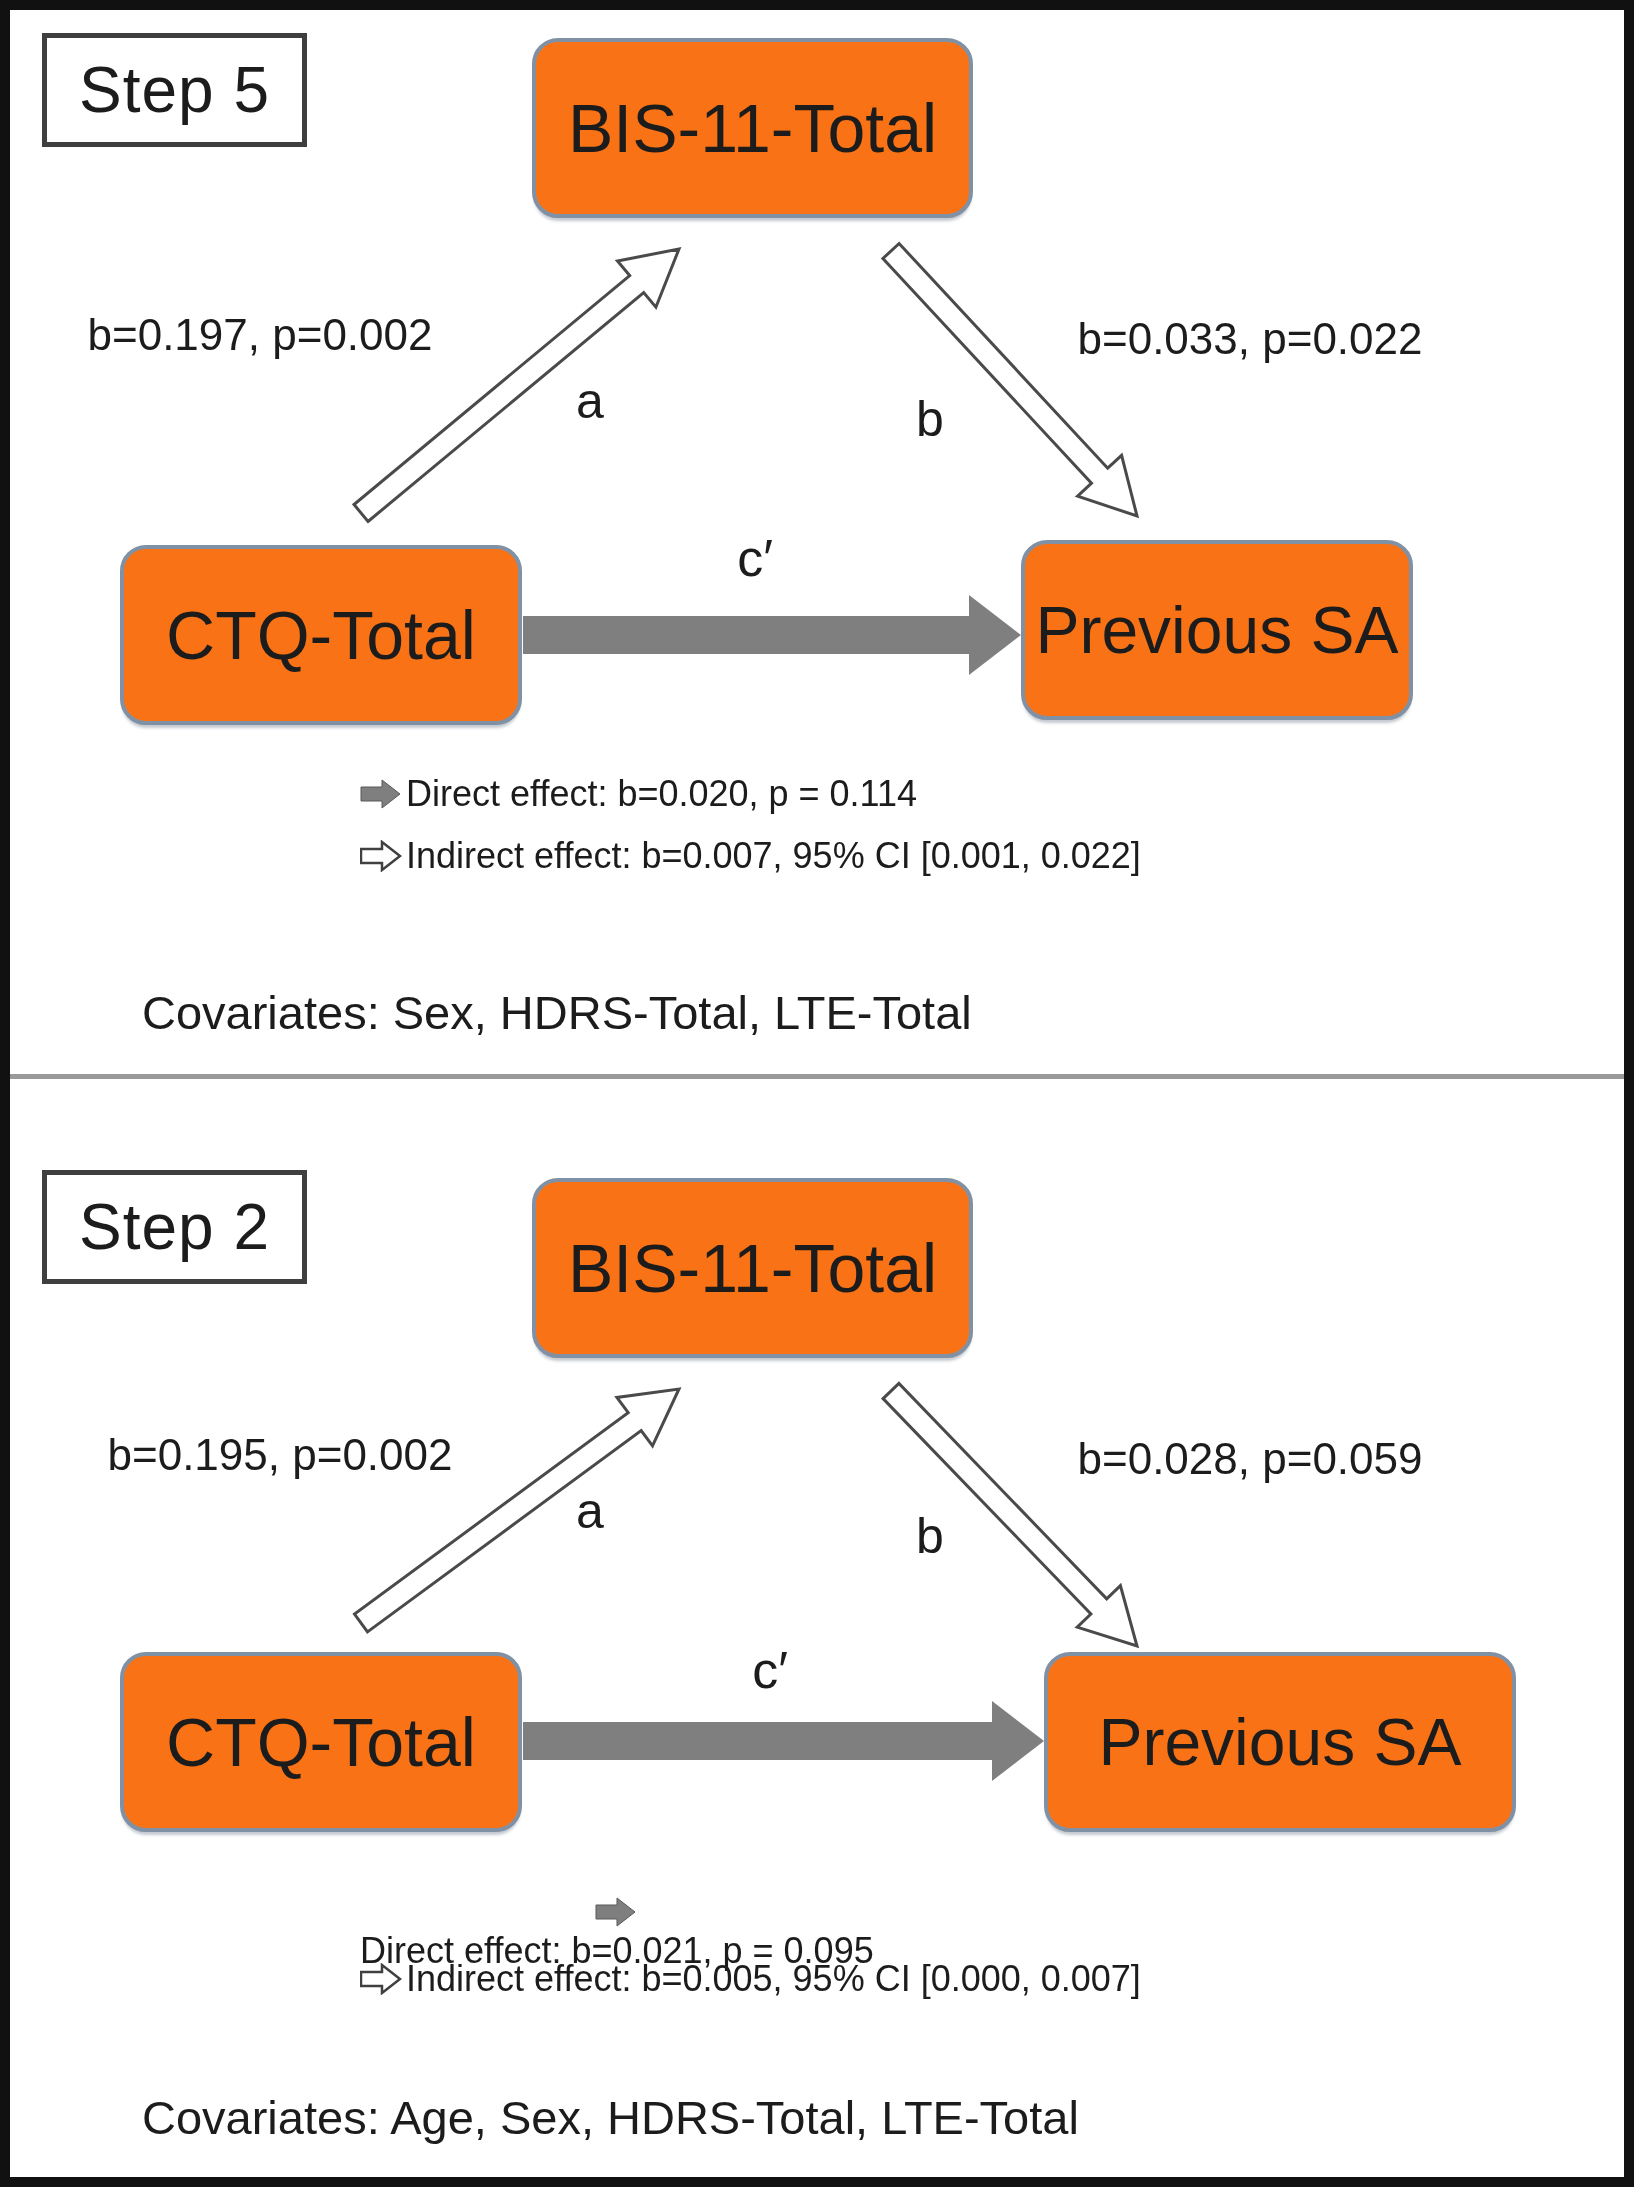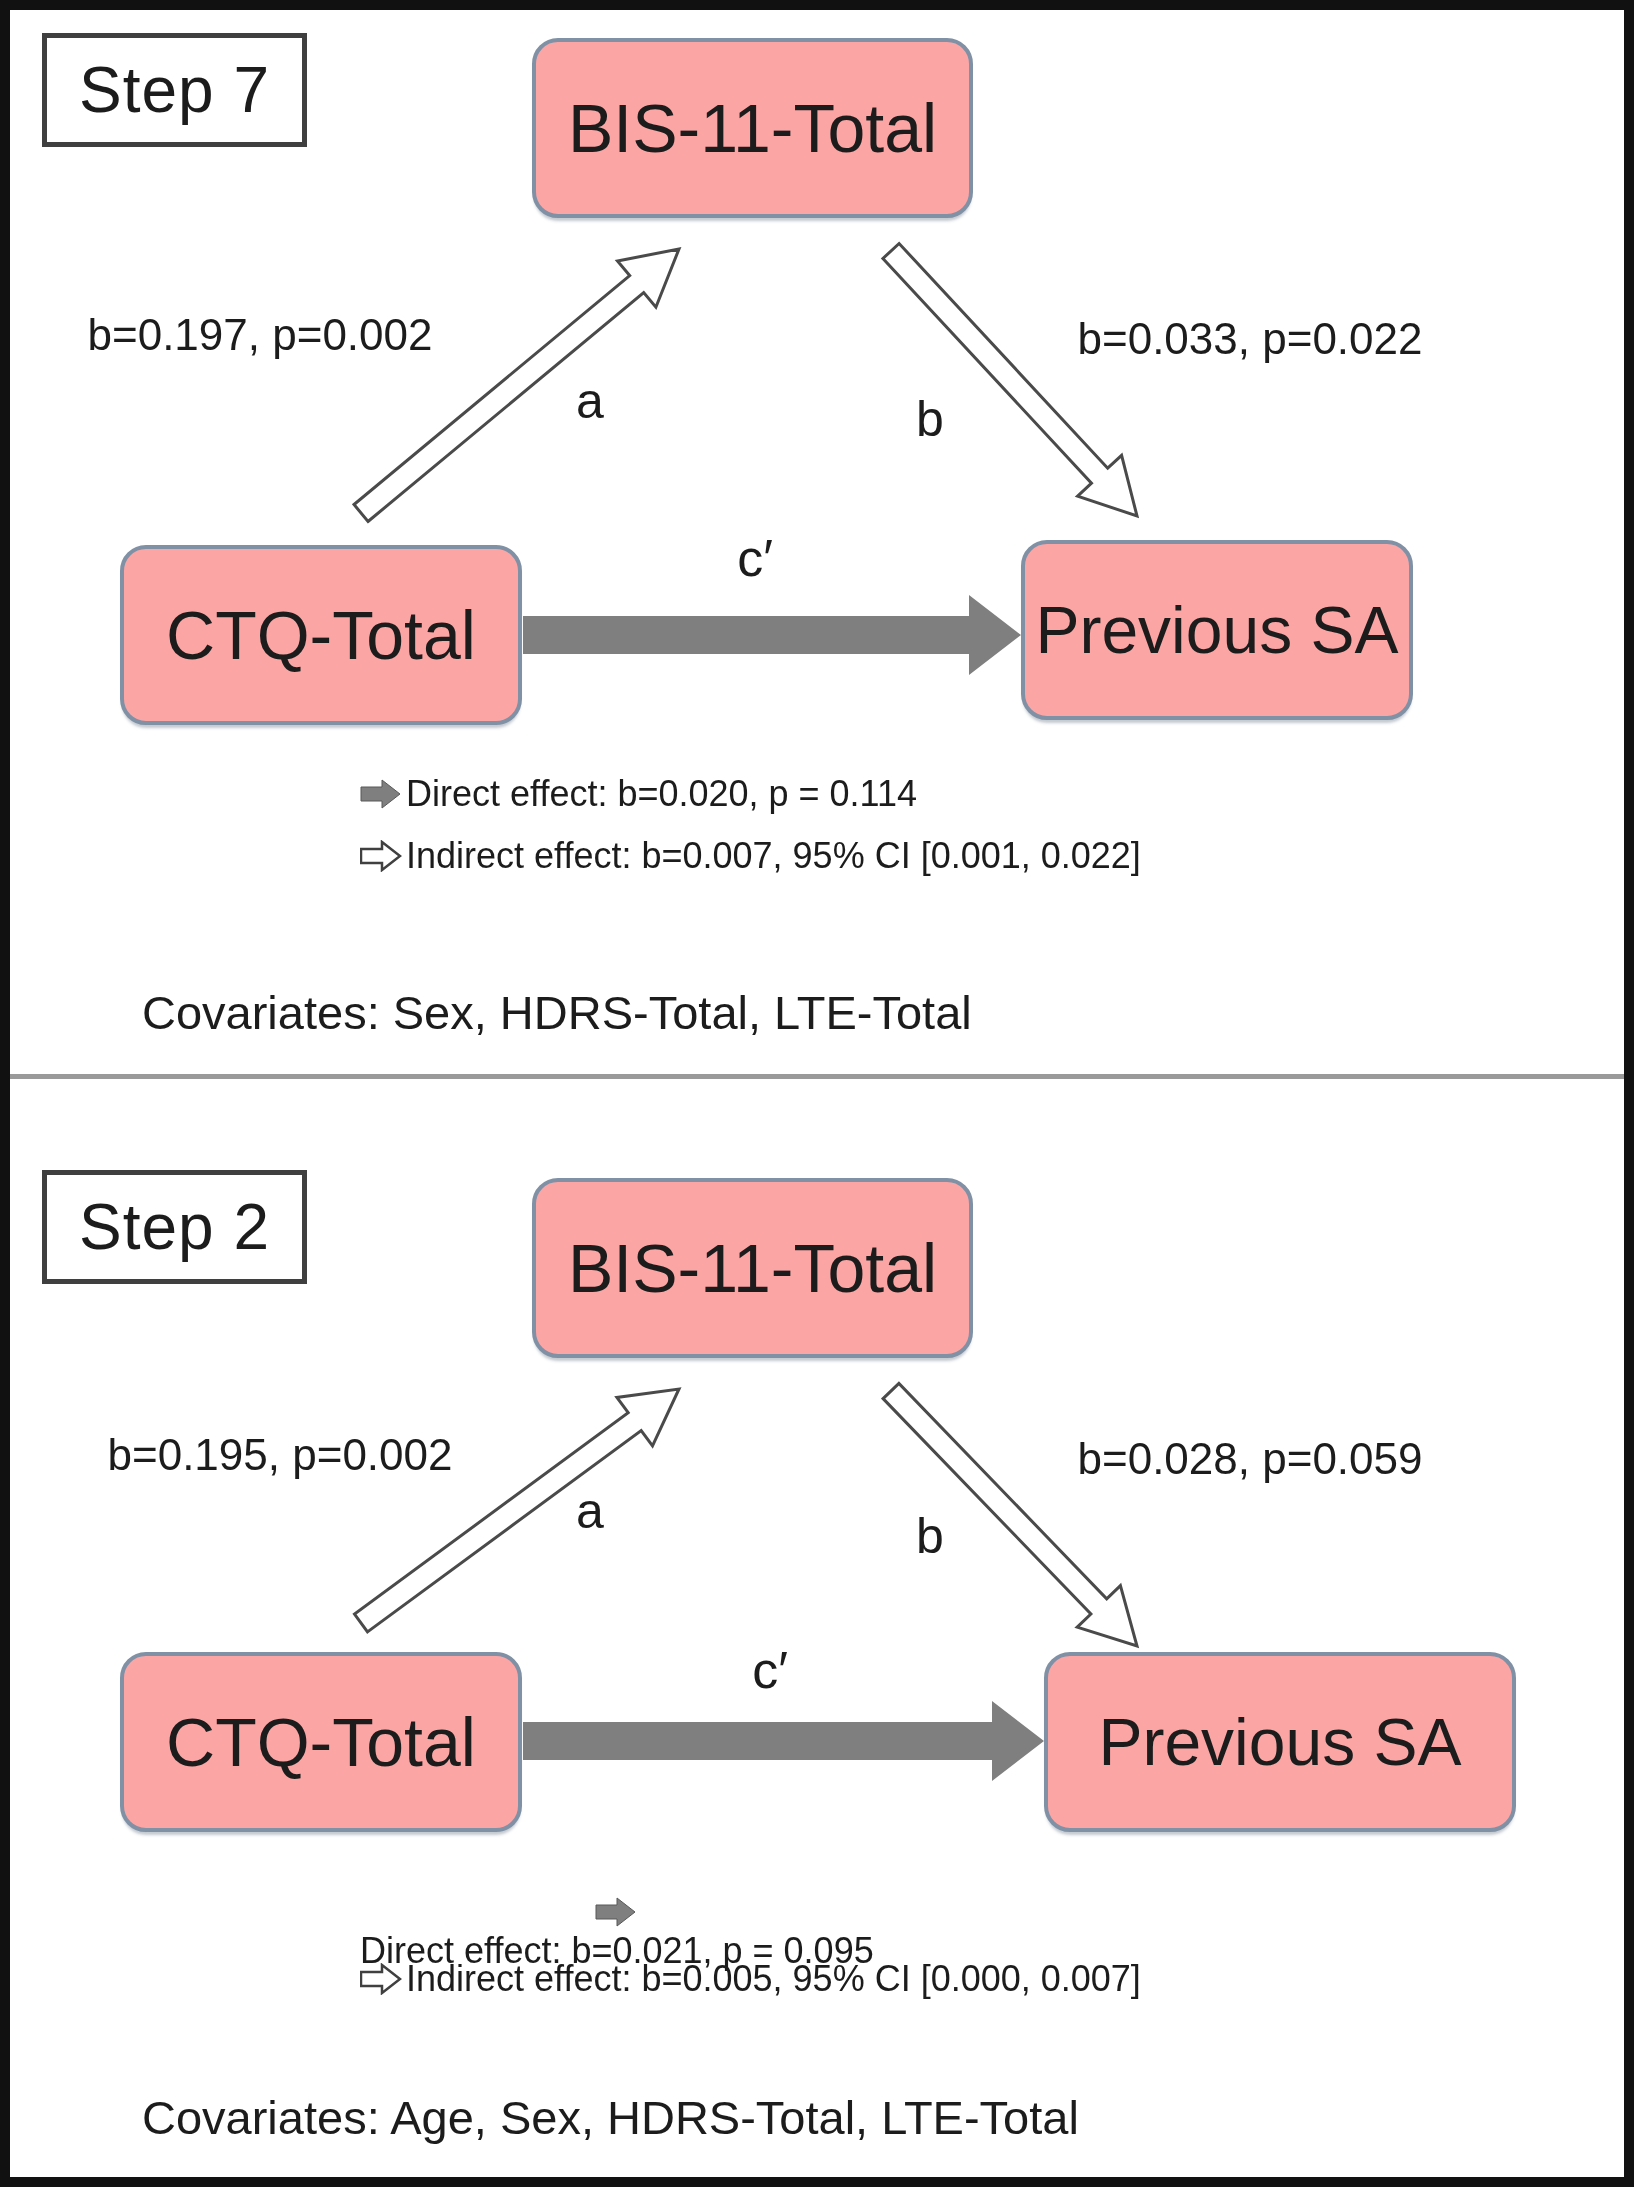--- a/index.html
+++ b/index.html
@@ -15,21 +15,21 @@
   }
   .arrows{position:absolute; left:0; top:0; width:1614px; height:2167px;}
   .divider{position:absolute; left:0; top:1064px; width:1614px; height:5px; background:var(--c-divider);}
   .abs{position:absolute; box-sizing:border-box;}
   .step-box{
     width:265px; height:114px; border:5px solid var(--c-step_border); background:#fff;
     display:flex; align-items:center; justify-content:center;
     font-size:64px; letter-spacing:1px;
   }
   .node{
-    border:4px solid var(--c-node_border); border-radius:26px; background:#fca5a5;
+    border:4px solid var(--c-node_border); border-radius:26px; background:#f97316;
     display:flex; align-items:center; justify-content:center;
     font-size:68px; letter-spacing:0px;
     box-shadow:0 5px 3px -2px rgba(125,135,150,.45);
   }
   .pathlabel{font-size:44px; text-align:center; white-space:nowrap;}
   .letter{font-size:50px; text-align:center;}
   .clabel{font-size:52px; text-align:center;}
   .legend-row{display:flex; align-items:center; gap:2px; font-size:36px; white-space:nowrap;}
   .legend-row .licon{display:inline-flex; align-items:center; margin-right:2px;}
   .covariates{font-size:47px; white-space:nowrap;}
@@ -50,21 +50,21 @@
     <polygon points="357.5,1621.9 631.2,1420.5 642.5,1435.8 669,1379 606.9,1387.4 618.2,1402.7 344.5,1604.1" fill="#ffffff" stroke="var(--c-arrow_outline)" stroke-width="3"></polygon>
 
     <polygon points="873.1,1388.6 1080.9,1604 1067.2,1617.2 1127,1636 1110.4,1575.6 1096.7,1588.8 888.9,1373.4" fill="#ffffff" stroke="var(--c-arrow_outline)" stroke-width="3"></polygon>
 
     <polygon points="513,1712 982,1712 982,1691 1034,1731 982,1771 982,1750 513,1750" fill="var(--c-direct_arrow)" stroke="none"></polygon>
   </svg>
 
   <div class="divider"></div>
 
   <div class="abs step-box" style="left:32px; top:23px;">
-    <span>Step 7</span>
+    <span>Step 5</span>
   </div>
 
   <div class="abs node" style="left:522px; top:28px; width:441px; height:180px;">
     <span>BIS-11-Total</span>
   </div>
 
   <div class="abs pathlabel" style="left:65px; top:300px; width:370px;">b=0.197, p=0.002</div>
 
   <div class="abs letter" style="left:550px; top:362px; width:60px;">a</div>
 

